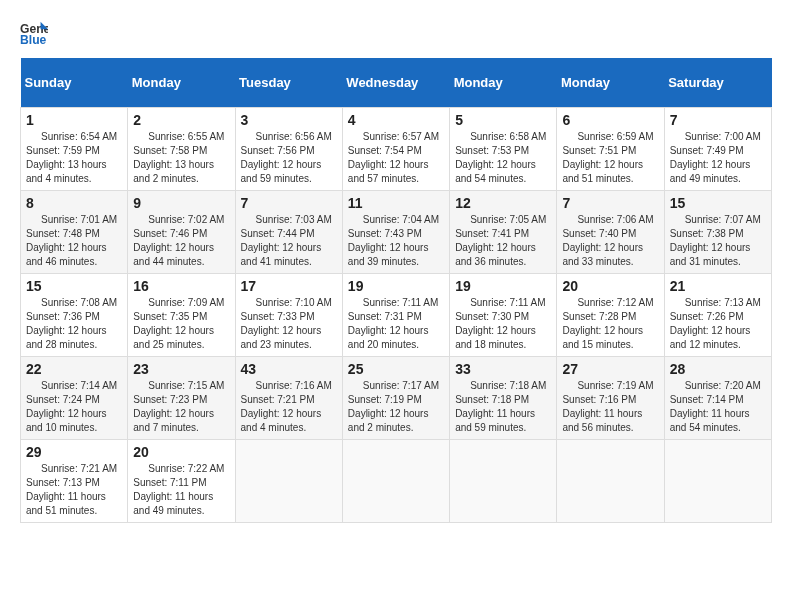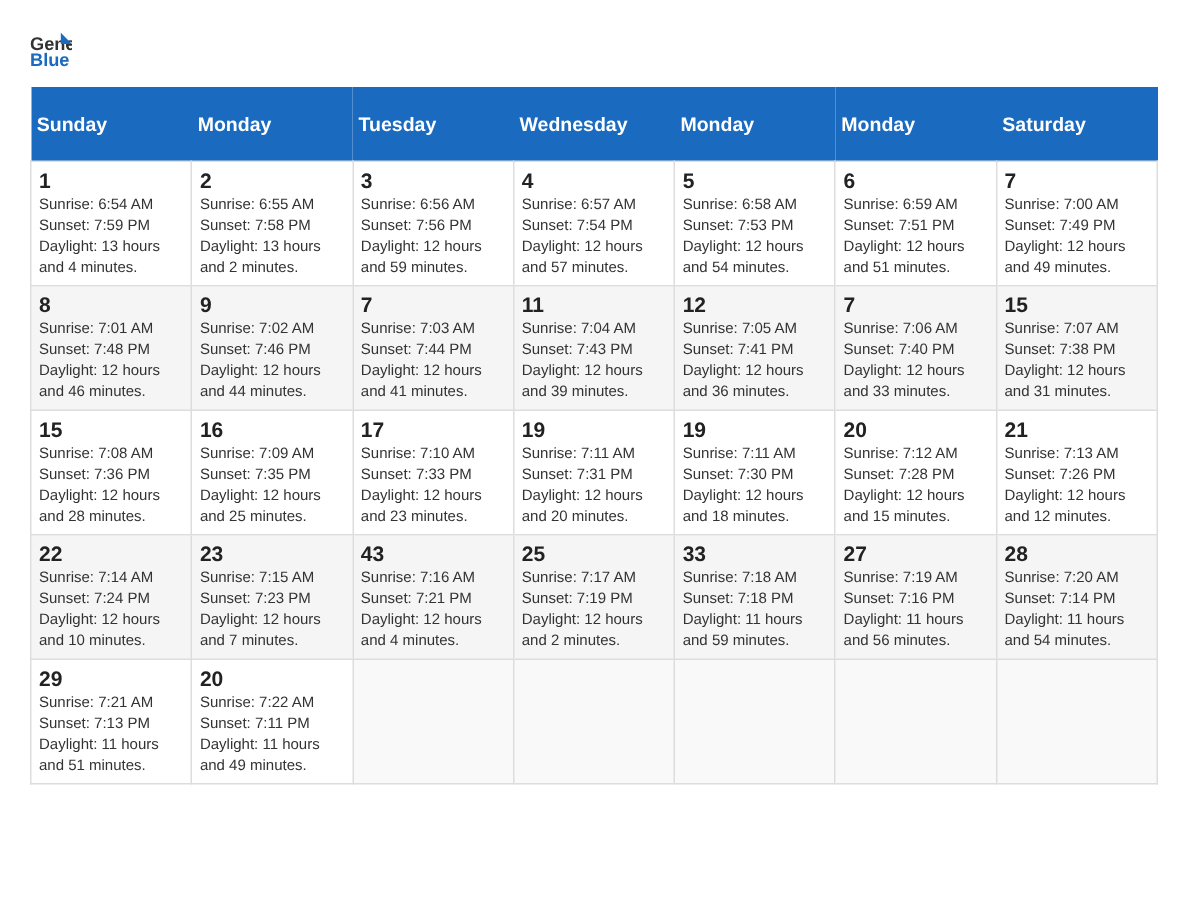--- a/index.html
+++ b/index.html
@@ -65,20 +65,21 @@
       font-size: 14px;
       font-weight: bold;
       color: #222;
       display: block;
       margin-bottom: 2px;
     }
     .day-info {
       font-size: 10px;
       color: #333;
       line-height: 1.4;
+      margin-left: 15px;
     }
     .empty-cell {
       background: #f9f9f9 !important;
     }
   </style>
 </head>
 <body>
 
 <div class="header-section">
   <div class="logo">

